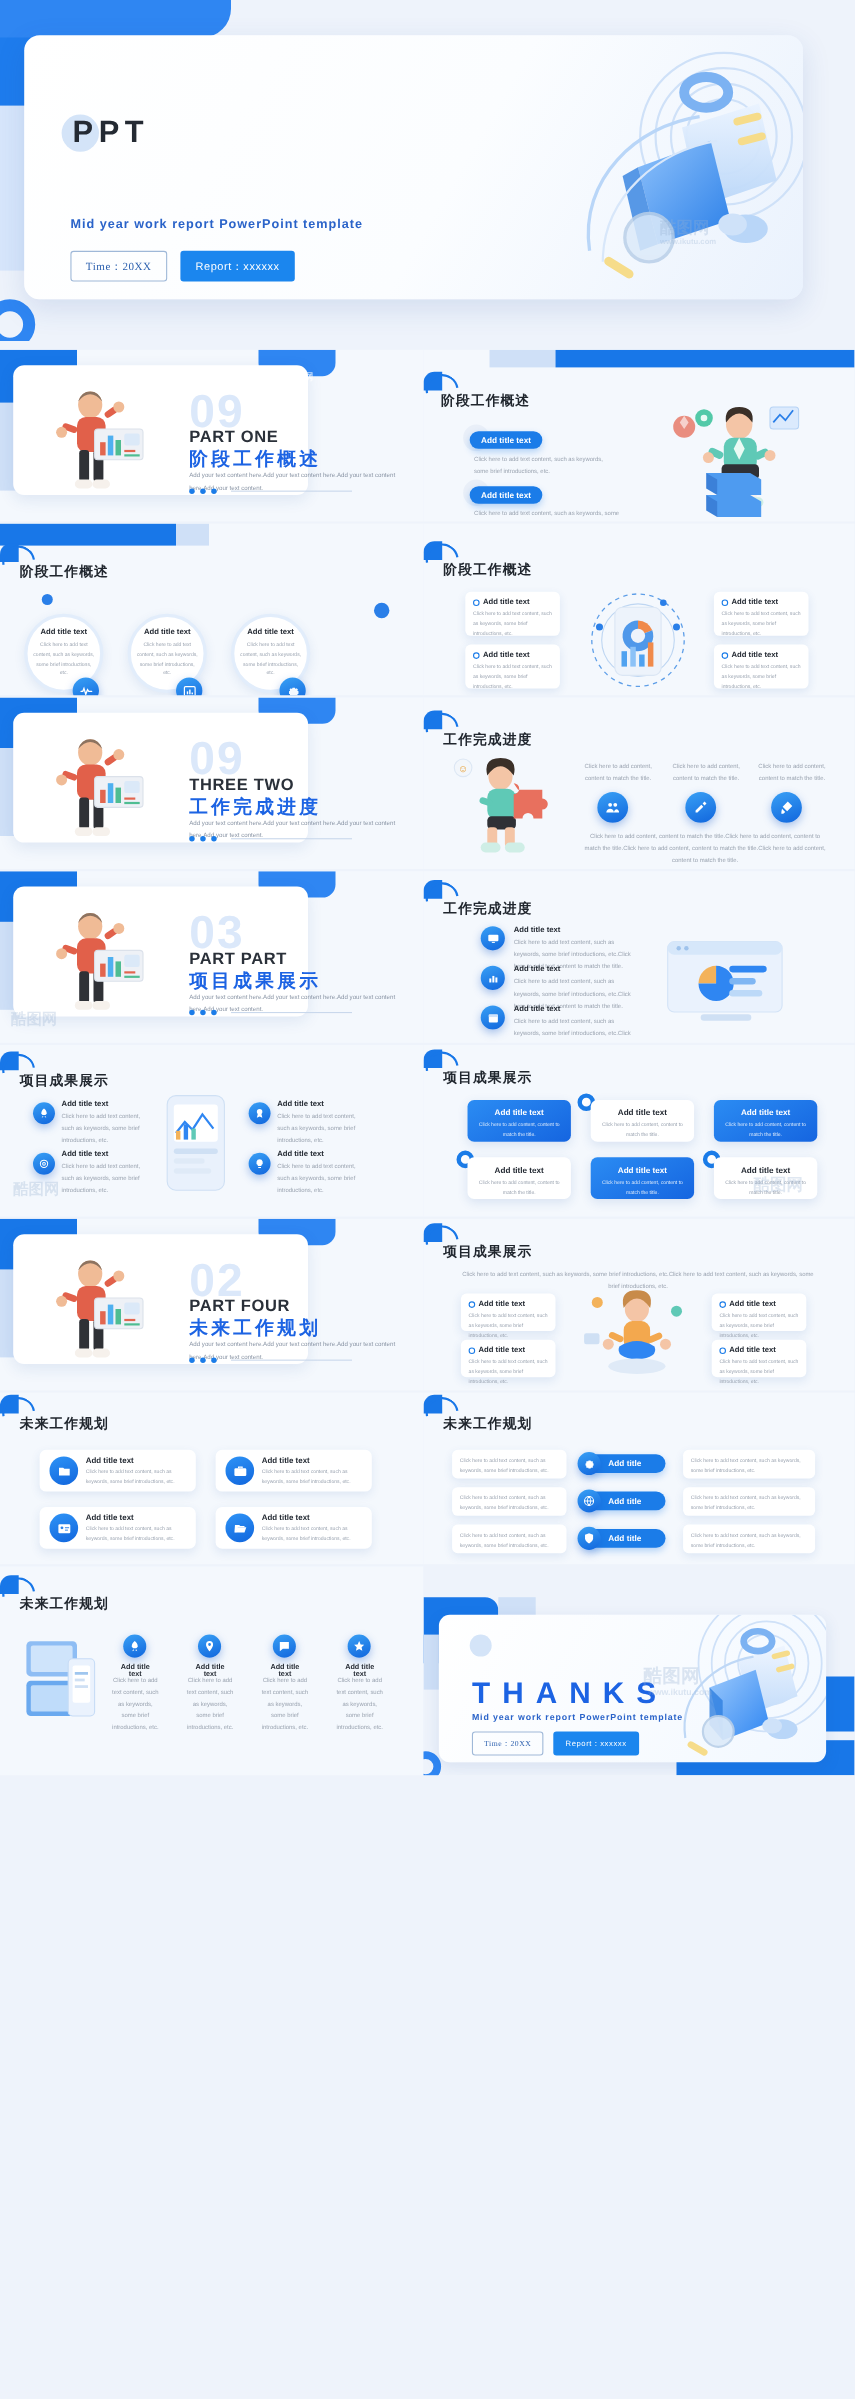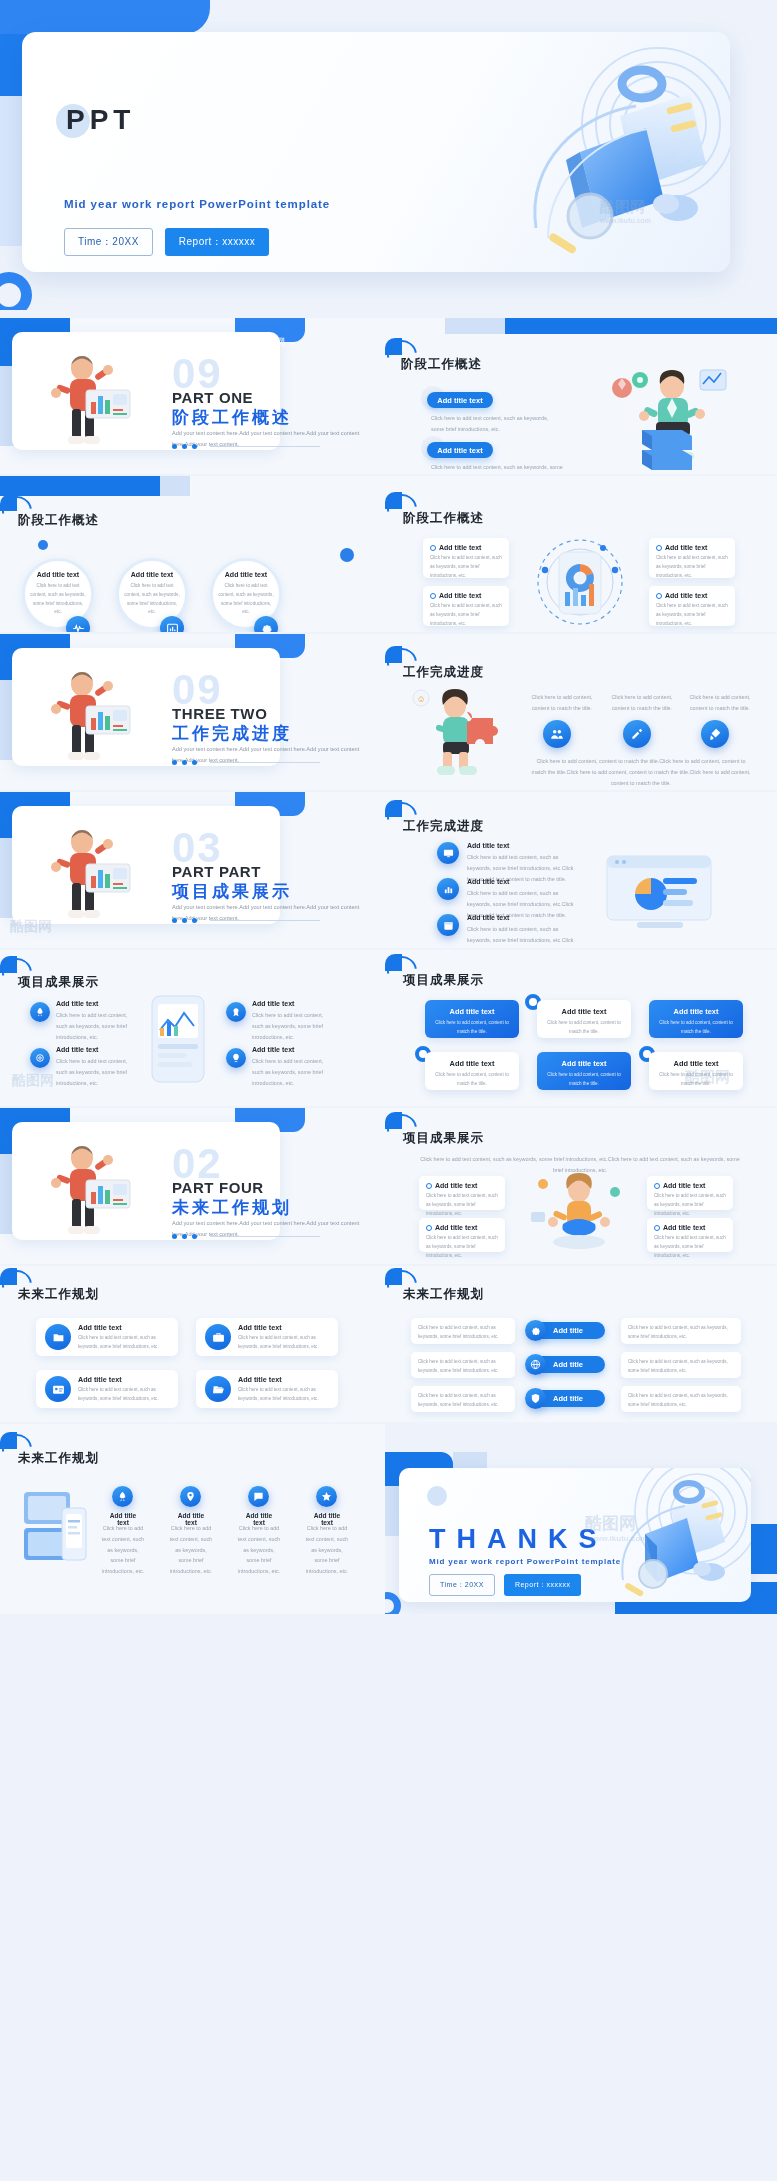--- a/index.html
+++ b/index.html
@@ -50,21 +50,21 @@
     position:absolute; left:40px; top:113px; font-size:38px; font-weight:bold;
     letter-spacing:3px; color:#1c63e3; white-space:nowrap;
   }
   .cover-sub {
     position:absolute; left:42px; top:166px; font-size:11.5px; font-weight:bold;
     letter-spacing:.9px; color:#2a63c9;
   }
   .cover-btns { position:absolute; left:42px; top:196px; display:flex; gap:12px; }
   .btn-outline {
     border:1px solid #9fb8d8; border-radius:3px; color:#2b5fae;
-    font-size:10px; padding:6px 13px; background:transparent; letter-spacing:.5px;
+    font-size:10px; padding:6px 13px; background:transparent; letter-spacing:.5px;font-family:Liberation Serif, serif;
   }
   .btn-solid {
     background:#1b86ee; border-radius:3px; color:#fff;
     font-size:10px; padding:7px 14px; letter-spacing:.5px;
   }
   
   .art-cover { position:absolute; right:0px; top:0px; width:300px; height:240px; }
 
   
   .sec-head { position:absolute; font-size:12.5px; font-weight:bold; color:#20262e; letter-spacing:1px; }

